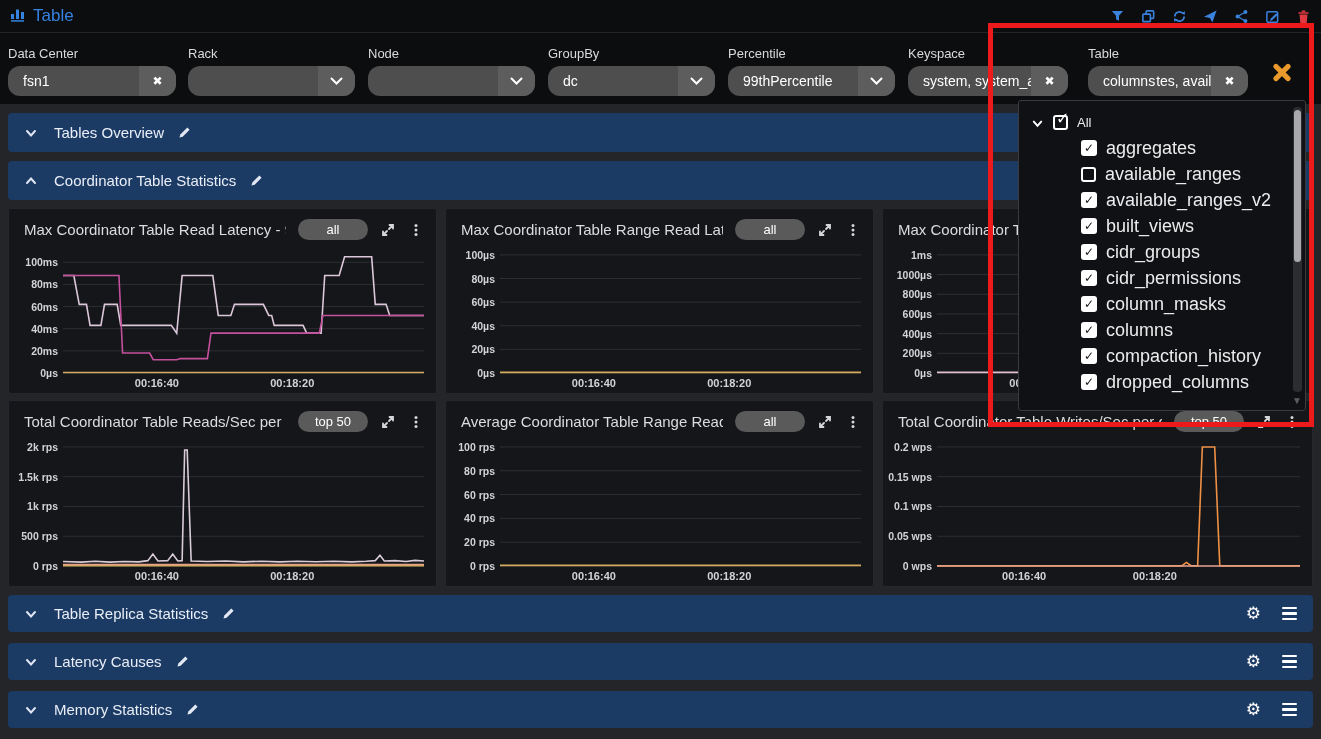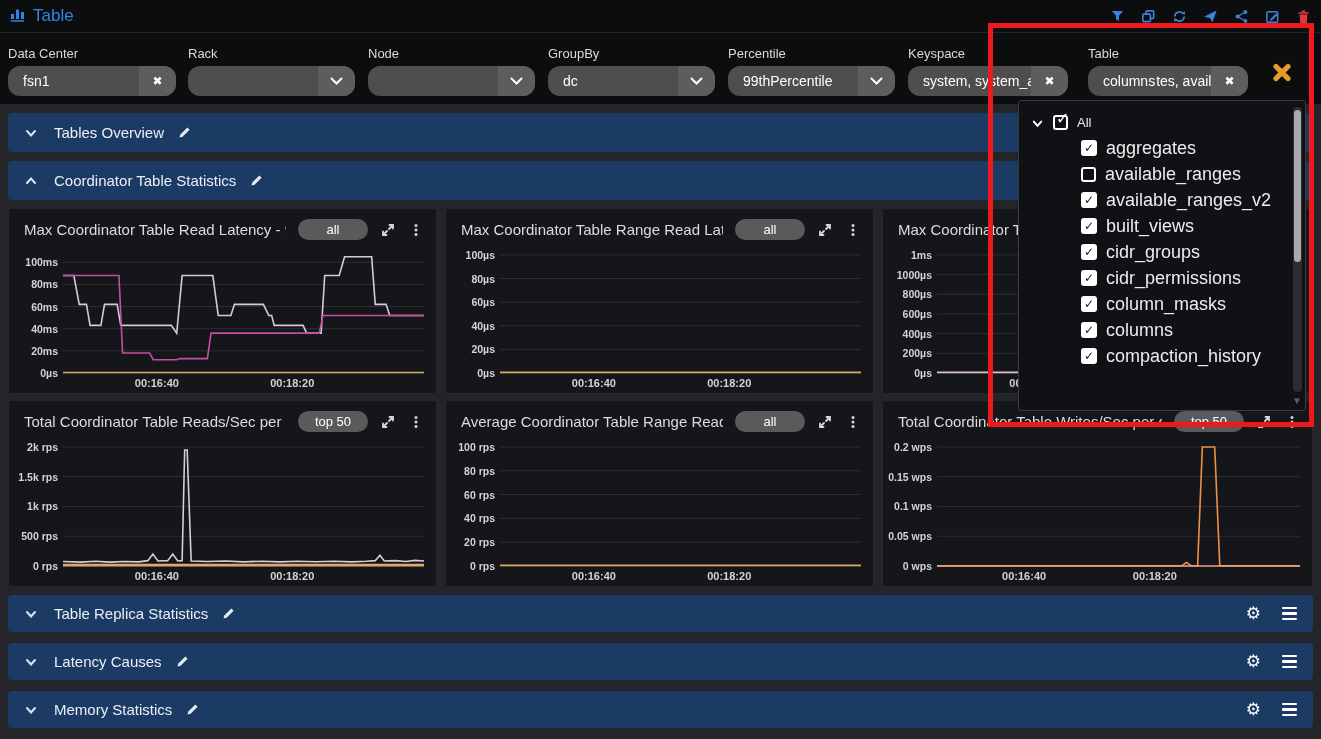--- a/index.html
+++ b/index.html
@@ -598,20 +598,24 @@
           <span class="dd-label">column_masks</span>
         </div>
         <div class="dd-item">
           <span class="cb on"></span>
           <span class="dd-label">columns</span>
         </div>
         <div class="dd-item">
           <span class="cb on"></span>
           <span class="dd-label">compaction_history</span>
         </div>
+        <div class="dd-item">
+          <span class="cb on"></span>
+          <span class="dd-label">dropped_columns</span>
+        </div>
       </div>
     <div class="dd-track">
         <div class="dd-thumb"></div>
       </div>
     <div class="dd-down">▼</div>
   </div>
 
   <div class="red-rect"></div>
 </div>
 

